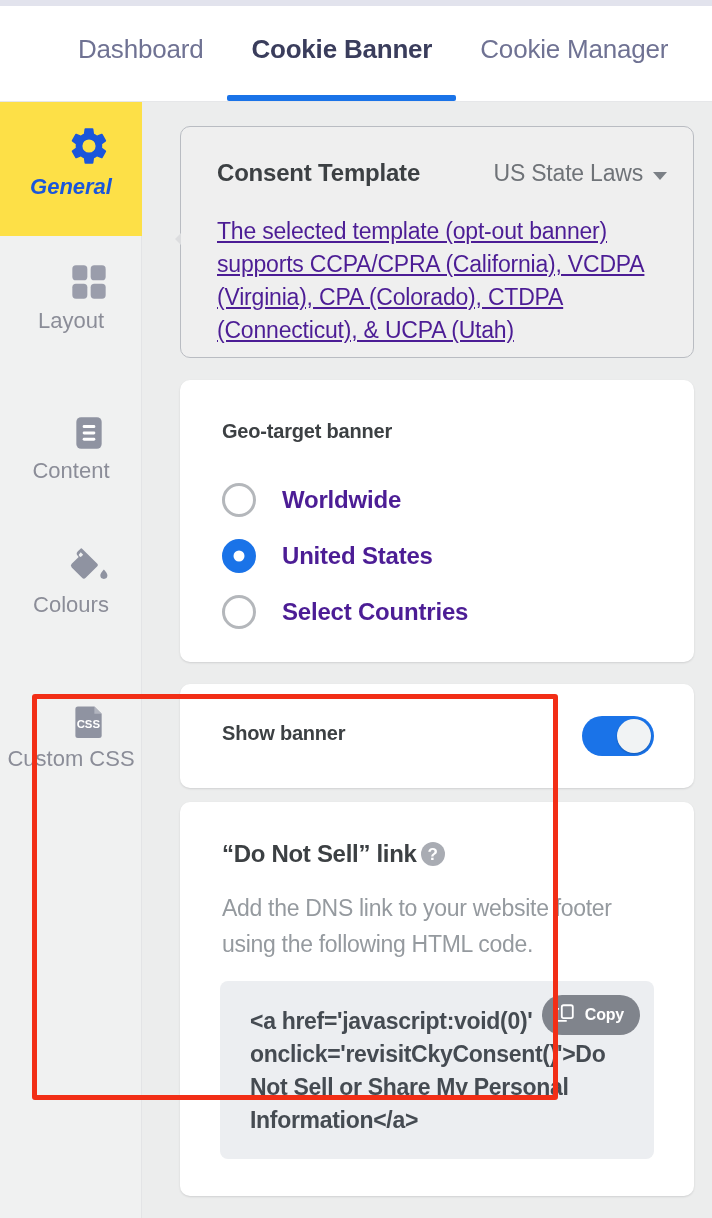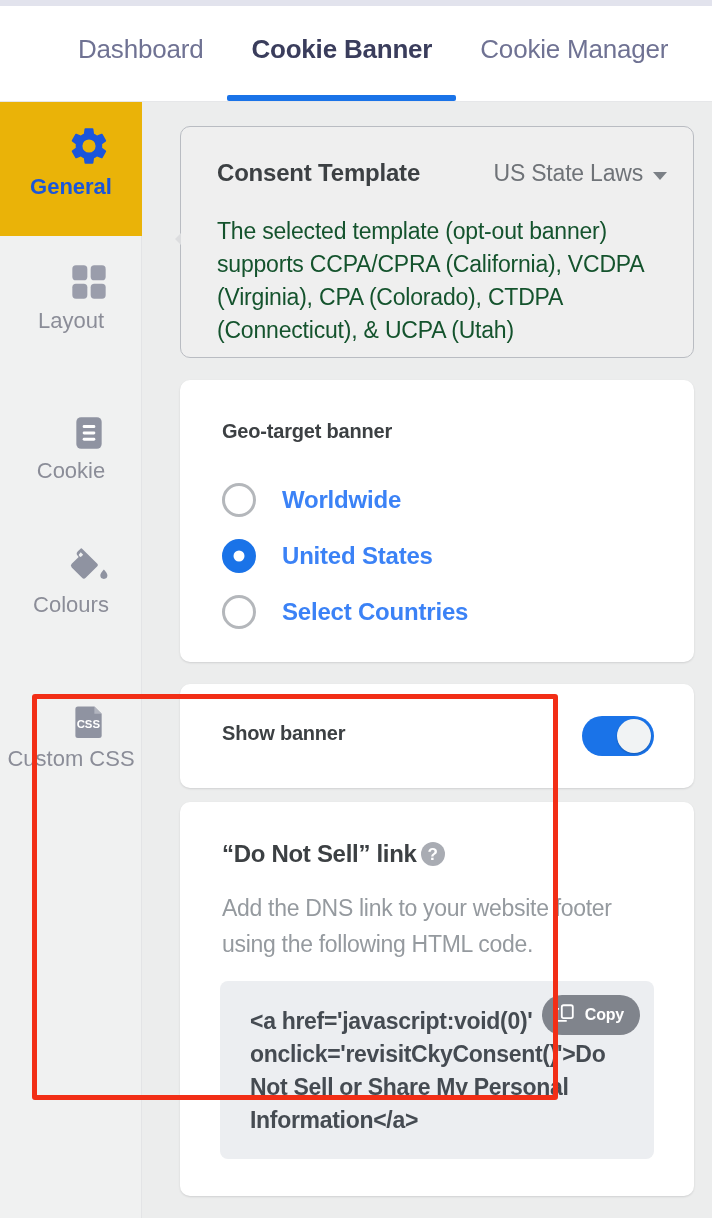--- a/index.html
+++ b/index.html
@@ -94,21 +94,22 @@
     margin-left: 36px;
   }
   .side-item .side-label {
     font-size: 22px;
     color: #8b8d98;
     line-height: 1.22;
     font-weight: normal;
     margin-top: 6px;
   }
   .side-item.active {
-    background: #eab308;
+    background: #fde047;
+    font-style: italic;
   }
   .side-item.active .side-label {
     color: #1a56db;
     font-weight: bold;
   }
   .si0 { top: 0;   height: 134px; padding-top: 20px; }
   .si1 { top: 128px; height: 144px; padding-top: 26px; }
   .si2 { top: 278px; height: 144px; padding-top: 26px; }
   .si3 { top: 412px; height: 144px; padding-top: 26px; }
   .si4 { top: 566px; height: 170px; padding-top: 26px; }
@@ -178,22 +179,23 @@
     border-top: 8px solid #7b8086;
     display: inline-block;
     position: relative;
     top: 2px;
   }
   .consent-desc {
     position: absolute;
     left: 36px; right: 18px; top: 88px;
     font-size: 23px;
     line-height: 33px;
-    color: #14532d;
-    letter-spacing: -0.2px;
+    color: #4c1d95;
+    letter-spacing: -0.2px;
+    text-decoration: underline;
   }
 
   
   .card-geo {
     top: 278px;
     height: 282px;
   }
   .card-title {
     position: absolute;
     left: 42px;
@@ -232,21 +234,21 @@
     left: 50%; top: 50%;
     transform: translate(-50%,-50%);
     width: 11px; height: 11px;
     border-radius: 50%;
     background: #ffffff;
   }
   .radio-label {
     margin-left: 26px;
     font-size: 24px;
     font-weight: bold;
-    color: #3b82f6;
+    color: #4c1d95;
     letter-spacing: -0.2px;
   }
 
   
   .card-show {
     top: 582px;
     height: 104px;
   }
   .show-title { top: 38px; }
   .toggle {
@@ -394,21 +396,21 @@
 
   <div class="side-item si2">
     <span class="side-icon">
       <svg width="38" height="38" viewBox="0 0 24 24" aria-hidden="true">
         <rect x="4" y="2" width="16" height="20" rx="3" fill="#8f93a1"></rect>
         <rect x="8" y="7" width="8" height="1.9" rx="0.9" fill="#ffffff"></rect>
         <rect x="8" y="11" width="8" height="1.9" rx="0.9" fill="#ffffff"></rect>
         <rect x="8" y="15" width="8" height="1.9" rx="0.9" fill="#ffffff"></rect>
       </svg>
     </span>
-    <span class="side-label">Cookie</span>
+    <span class="side-label">Content</span>
   </div>
 
   <div class="side-item si3">
     <span class="side-icon">
       <svg width="42" height="40" viewBox="0 0 26 24" fill="#8f93a1" aria-hidden="true">
         <path d="M7.6 1.4 6.1 2.9a2.1 2.1 0 0 0 0 2.98l.5.5-4.3 4.3a1.6 1.6 0 0 0 0 2.26l6.4 6.4a1.6 1.6 0 0 0 2.26 0l7.2-7.2a1.1 1.1 0 0 0 0-1.56L8.9 1.4a.9.9 0 0 0-1.3 0zm.28 2.1 1.5 1.5-1.1 1.1a.7.7 0 0 1-1 0l-.4-.4a.7.7 0 0 1 0-1l1-1.2z"></path>
         <path d="M22.2 14.2c-1.4 1.6-2.2 2.7-2.2 3.6a2.2 2.2 0 1 0 4.4 0c0-.9-.8-2-2.2-3.6z"></path>
       </svg>
     </span>
     <span class="side-label">Colours</span>

